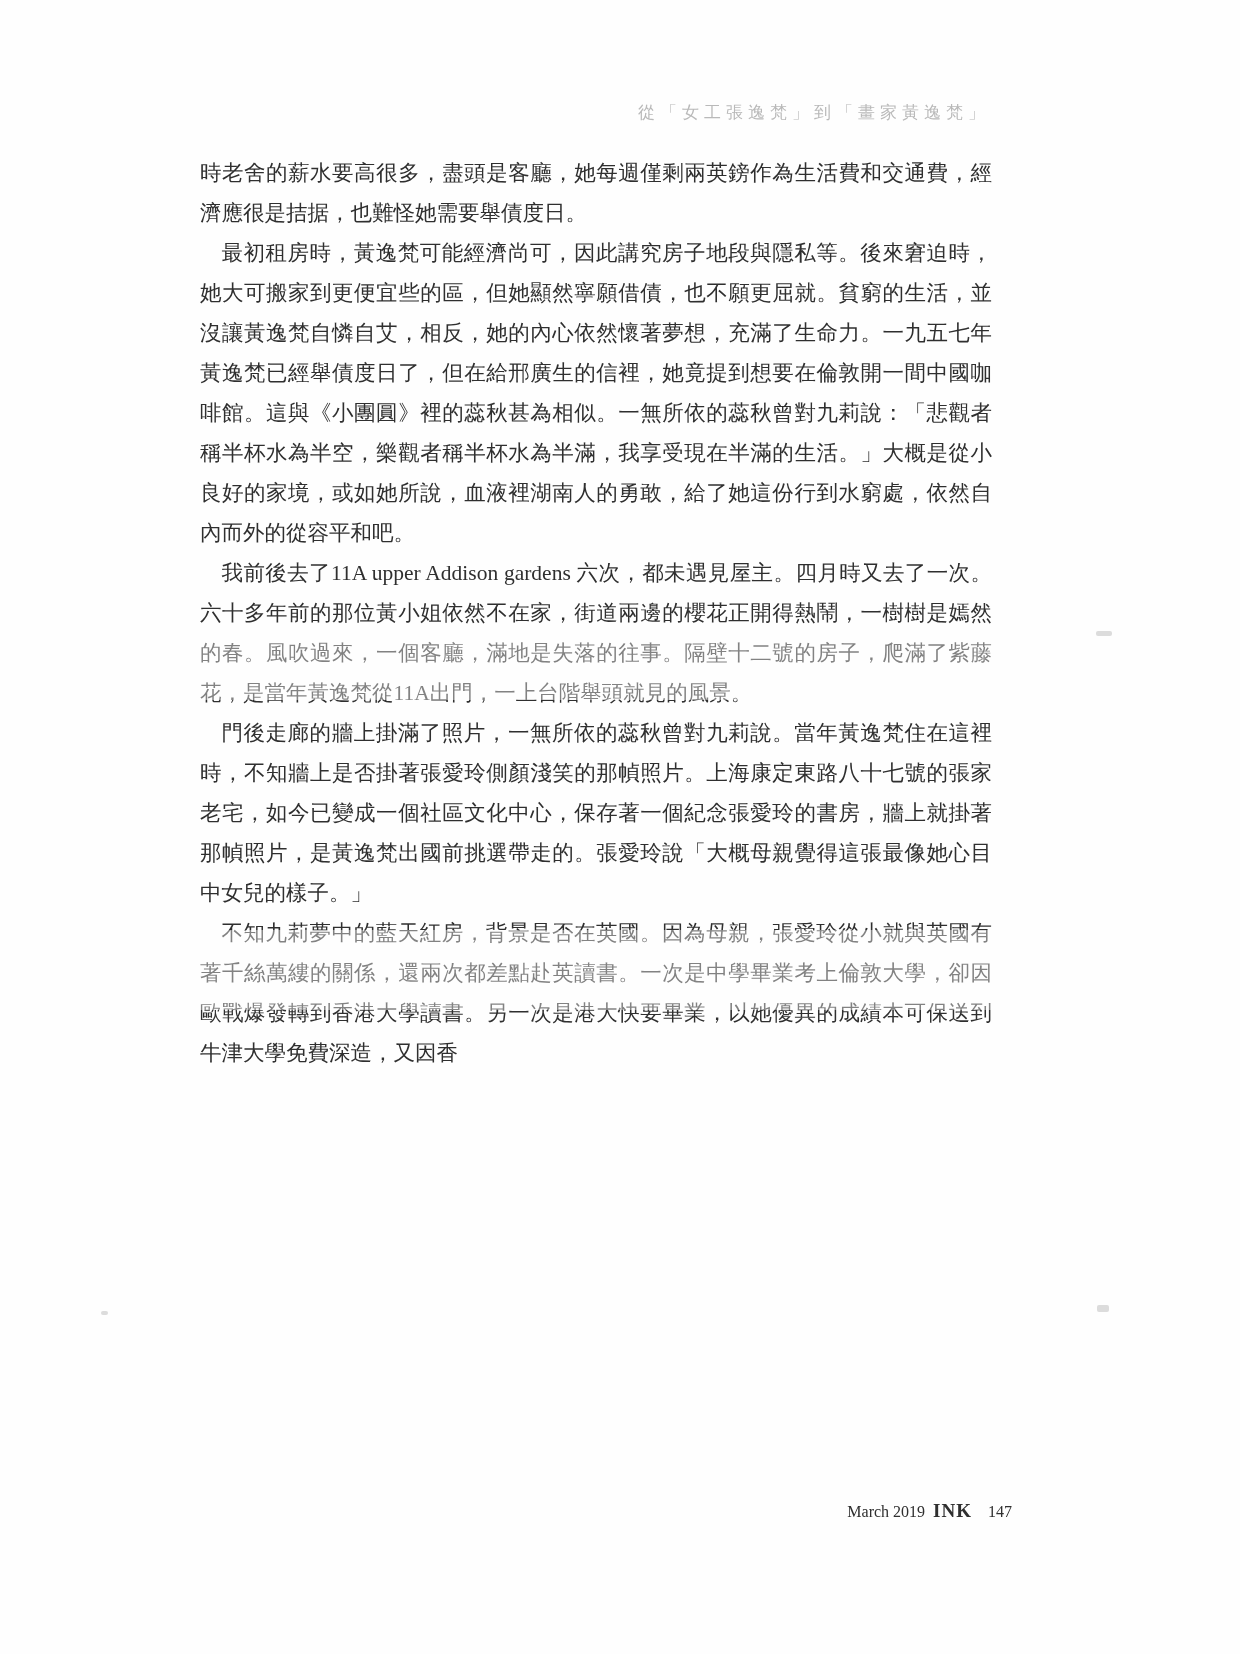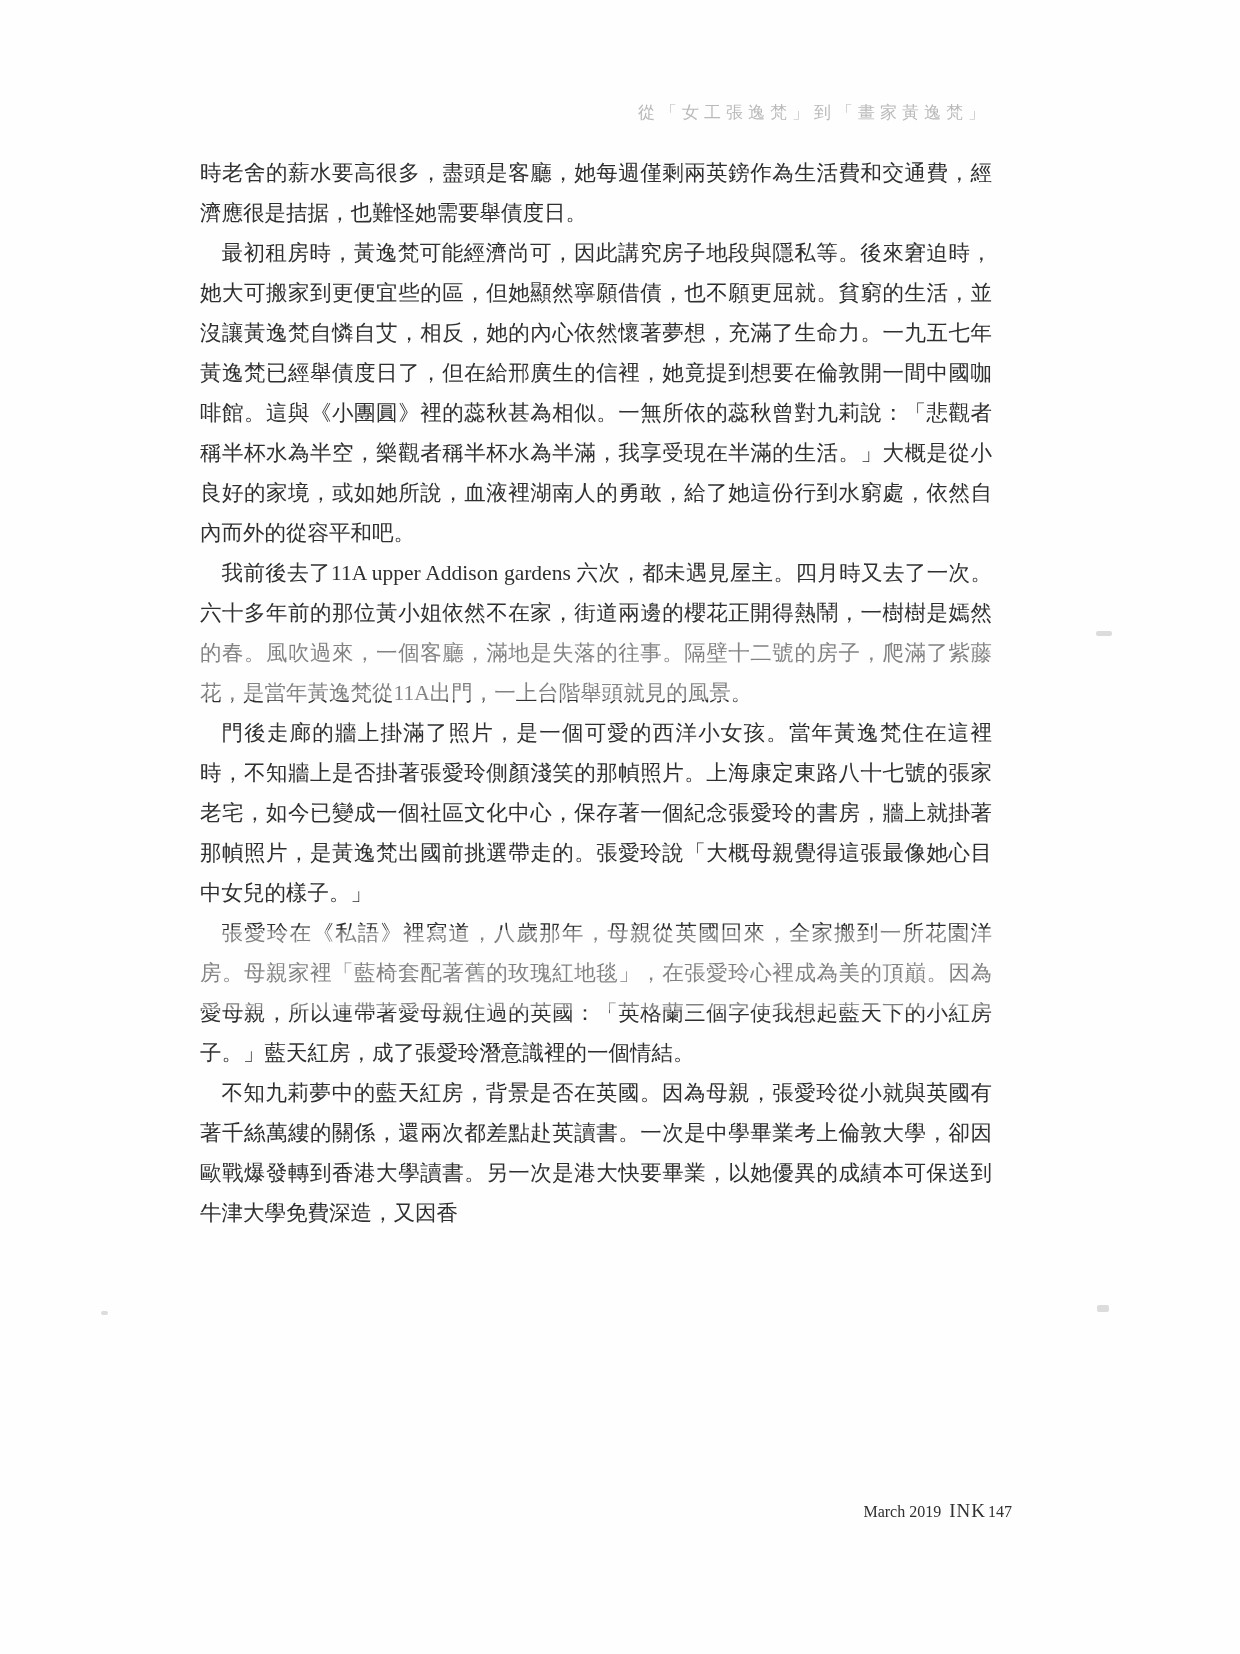--- a/index.html
+++ b/index.html
@@ -44,27 +44,27 @@
   }
   .footer {
     position: absolute;
     top: 1500px;
     right: 228px;
     font-size: 16px;
     color: #2f2f2f;
     white-space: nowrap;
   }
   .footer .ink {
-    font-weight: normal;
+    font-weight: bold;
     font-size: 19px;
     letter-spacing: 1px;
     margin-left: 8px;
   }
   .footer .pagenum {
-    margin-left: 2px;
+    margin-left: 16px;
   }
   
   .artifact {
     position: absolute;
     background: #dcdcdc;
     border-radius: 2px;
   }
   .artifact.a1 { left: 1096px; top: 631px; width: 16px; height: 5px; }
   .artifact.a2 { left: 1097px; top: 1305px; width: 12px; height: 7px; }
   .artifact.a3 { left: 101px;  top: 1311px; width: 7px;  height: 4px; }
@@ -83,22 +83,21 @@
 <body>
 
 <div class="page">
 
   <div class="running-header">從「女工張逸梵」到「畫家黃逸梵」</div>
 
   <div class="text-block">
     <p class="para no-indent">時老舍的薪水要高很多，盡頭是客廳，她每週僅剩兩英鎊作為生活費和交通費，經濟應很是拮据，也難怪她需要舉債度日。</p>
     <p class="para">最初租房時，黃逸梵可能經濟尚可，因此講究房子地段與隱私等。後來窘迫時，她大可搬家到更便宜些的區，但她顯然寧願借債，也不願更屈就。貧窮的生活，並沒讓黃逸梵自憐自艾，相反，她的內心依然懷著夢想，充滿了生命力。一九五七年黃逸梵已經舉債度日了，但在給邢廣生的信裡，她竟提到想要在倫敦開一間中國咖啡館。這與《小團圓》裡的蕊秋甚為相似。一無所依的蕊秋曾對九莉說：「悲觀者稱半杯水為半空，樂觀者稱半杯水為半滿，我享受現在半滿的生活。」大概是從小良好的家境，或如她所說，血液裡湖南人的勇敢，給了她這份行到水窮處，依然自內而外的從容平和吧。</p>
     <p class="para">我前後去了11A upper Addison gardens 六次，都未遇見屋主。四月時又去了一次。六十多年前的那位黃小姐依然不在家，街道兩邊的櫻花正開得熱鬧，一樹樹是嫣然的春。風吹過來，一個客廳，滿地是失落的往事。隔壁十二號的房子，爬滿了紫藤花，是當年黃逸梵從11A出門，一上台階舉頭就見的風景。</p>
-    <p class="para">門後走廊的牆上掛滿了照片，是一個可愛的西洋小女孩。當年黃逸梵住在這裡時，不知牆上是否掛著張愛玲側顏淺笑的那幀照片。上海康定東路八十七號的張家老宅，如今已變成一個社區文化中心，保存著一個紀念張愛玲的書房，牆上就掛著那幀照片，是黃逸梵出國前挑選帶走的。張愛玲說「大概母親覺得這張最像她心目中女兒的樣子。」</p>
-    <p class="para">張愛玲在《私語》裡寫道，八歲那年，母親從英國回來，全家搬到一所花園洋房。母親家裡「藍椅套配著舊的玫瑰紅地毯」，在張愛玲心裡成為美的頂巔。因為愛母親，所以連帶著愛母親住過的英國：「英格蘭三個字使我想起藍天下的小紅房子。」藍天紅房，成了張愛玲潛意識裡的一個情結。</p>
+    <p class="para">門後走廊的牆上掛滿了照片，一無所依的蕊秋曾對九莉說。當年黃逸梵住在這裡時，不知牆上是否掛著張愛玲側顏淺笑的那幀照片。上海康定東路八十七號的張家老宅，如今已變成一個社區文化中心，保存著一個紀念張愛玲的書房，牆上就掛著那幀照片，是黃逸梵出國前挑選帶走的。張愛玲說「大概母親覺得這張最像她心目中女兒的樣子。」</p>
     <p class="para">不知九莉夢中的藍天紅房，背景是否在英國。因為母親，張愛玲從小就與英國有著千絲萬縷的關係，還兩次都差點赴英讀書。一次是中學畢業考上倫敦大學，卻因歐戰爆發轉到香港大學讀書。另一次是港大快要畢業，以她優異的成績本可保送到牛津大學免費深造，又因香</p>
   </div>
 
   <div class="fade-band f1"></div>
   <div class="fade-band f2"></div>
 
   <div class="artifact a1"></div>
   <div class="artifact a2"></div>
   <div class="artifact a3"></div>
 

